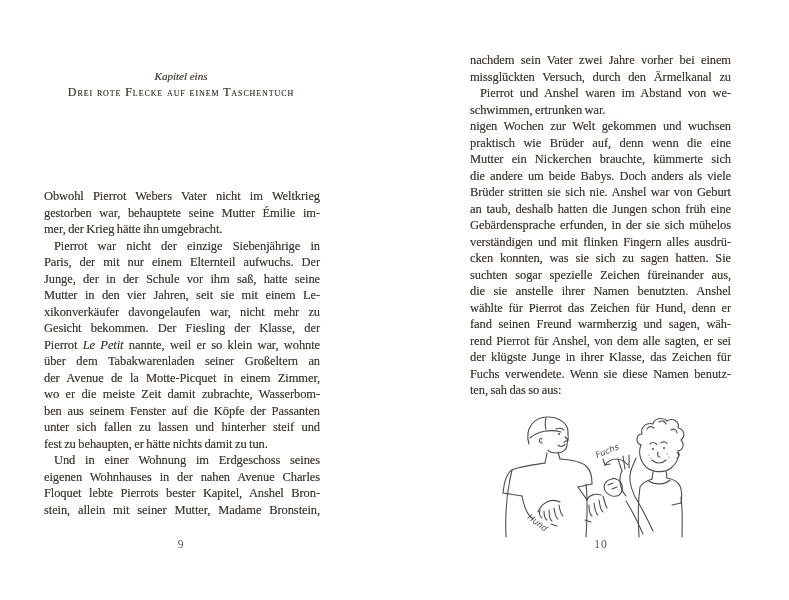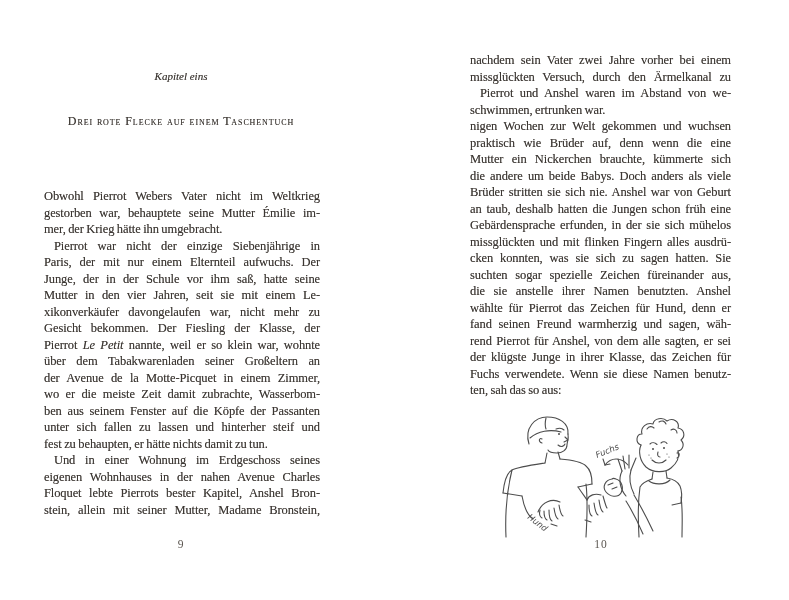--- a/index.html
+++ b/index.html
@@ -10,21 +10,21 @@
   .spread * { box-sizing:border-box; }
   .soft { text-shadow:0 0 .5px rgba(60,55,50,.55); }
 
   .chapter-label {
     position:absolute; left:44px; top:69px; width:274px;
     text-align:center; font-style:italic; font-size:11px; line-height:14px;
   }
   .chapter-title {
     position:absolute; left:24px; top:85px; width:314px;
     text-align:center; font-variant:small-caps; font-size:12px;
-    letter-spacing:.9px; line-height:15px;margin-top:29px;
+    letter-spacing:.9px; line-height:15px;
   }
 
   .body-block { position:absolute; font-size:12.5px; line-height:16.5px;
     letter-spacing:-.1px; word-spacing:-.5px; }
   .body-left  { left:44px; top:188px; width:276px; }
   .body-right { left:470px; top:52px;  width:261px;font-family:Liberation Serif, serif; }
 
   .line { text-align:justify; text-align-last:justify; white-space:normal; }
   .line.endline { text-align-last:left; }
   .line.indent { text-indent:10px; }
@@ -81,21 +81,21 @@
         <div class="line">missglückten Versuch, durch den Ärmelkanal zu</div>
         <div class="line indent">Pierrot und Anshel waren im Abstand von we-</div>
         <div class="line endline">schwimmen, ertrunken war.</div>
         <div class="line">nigen Wochen zur Welt gekommen und wuchsen</div>
         <div class="line">praktisch wie Brüder auf, denn wenn die eine</div>
         <div class="line">Mutter ein Nickerchen brauchte, kümmerte sich</div>
         <div class="line">die andere um beide Babys. Doch anders als viele</div>
         <div class="line">Brüder stritten sie sich nie. Anshel war von Geburt</div>
         <div class="line">an taub, deshalb hatten die Jungen schon früh eine</div>
         <div class="line">Gebärdensprache erfunden, in der sie sich mühelos</div>
-        <div class="line">missglückten und mit flinken Fingern alles ausdrü-</div>
+        <div class="line">verständigen und mit flinken Fingern alles ausdrü-</div>
         <div class="line">cken konnten, was sie sich zu sagen hatten. Sie</div>
         <div class="line">suchten sogar spezielle Zeichen füreinander aus,</div>
         <div class="line">die sie anstelle ihrer Namen benutzten. Anshel</div>
         <div class="line">wählte für Pierrot das Zeichen für Hund, denn er</div>
         <div class="line">fand seinen Freund warmherzig und sagen, wäh-</div>
         <div class="line">rend Pierrot für Anshel, von dem alle sagten, er sei</div>
         <div class="line">der klügste Junge in ihrer Klasse, das Zeichen für</div>
         <div class="line">Fuchs verwendete. Wenn sie diese Namen benutz-</div>
         <div class="line endline">ten, sah das so aus:</div>
       </div>

